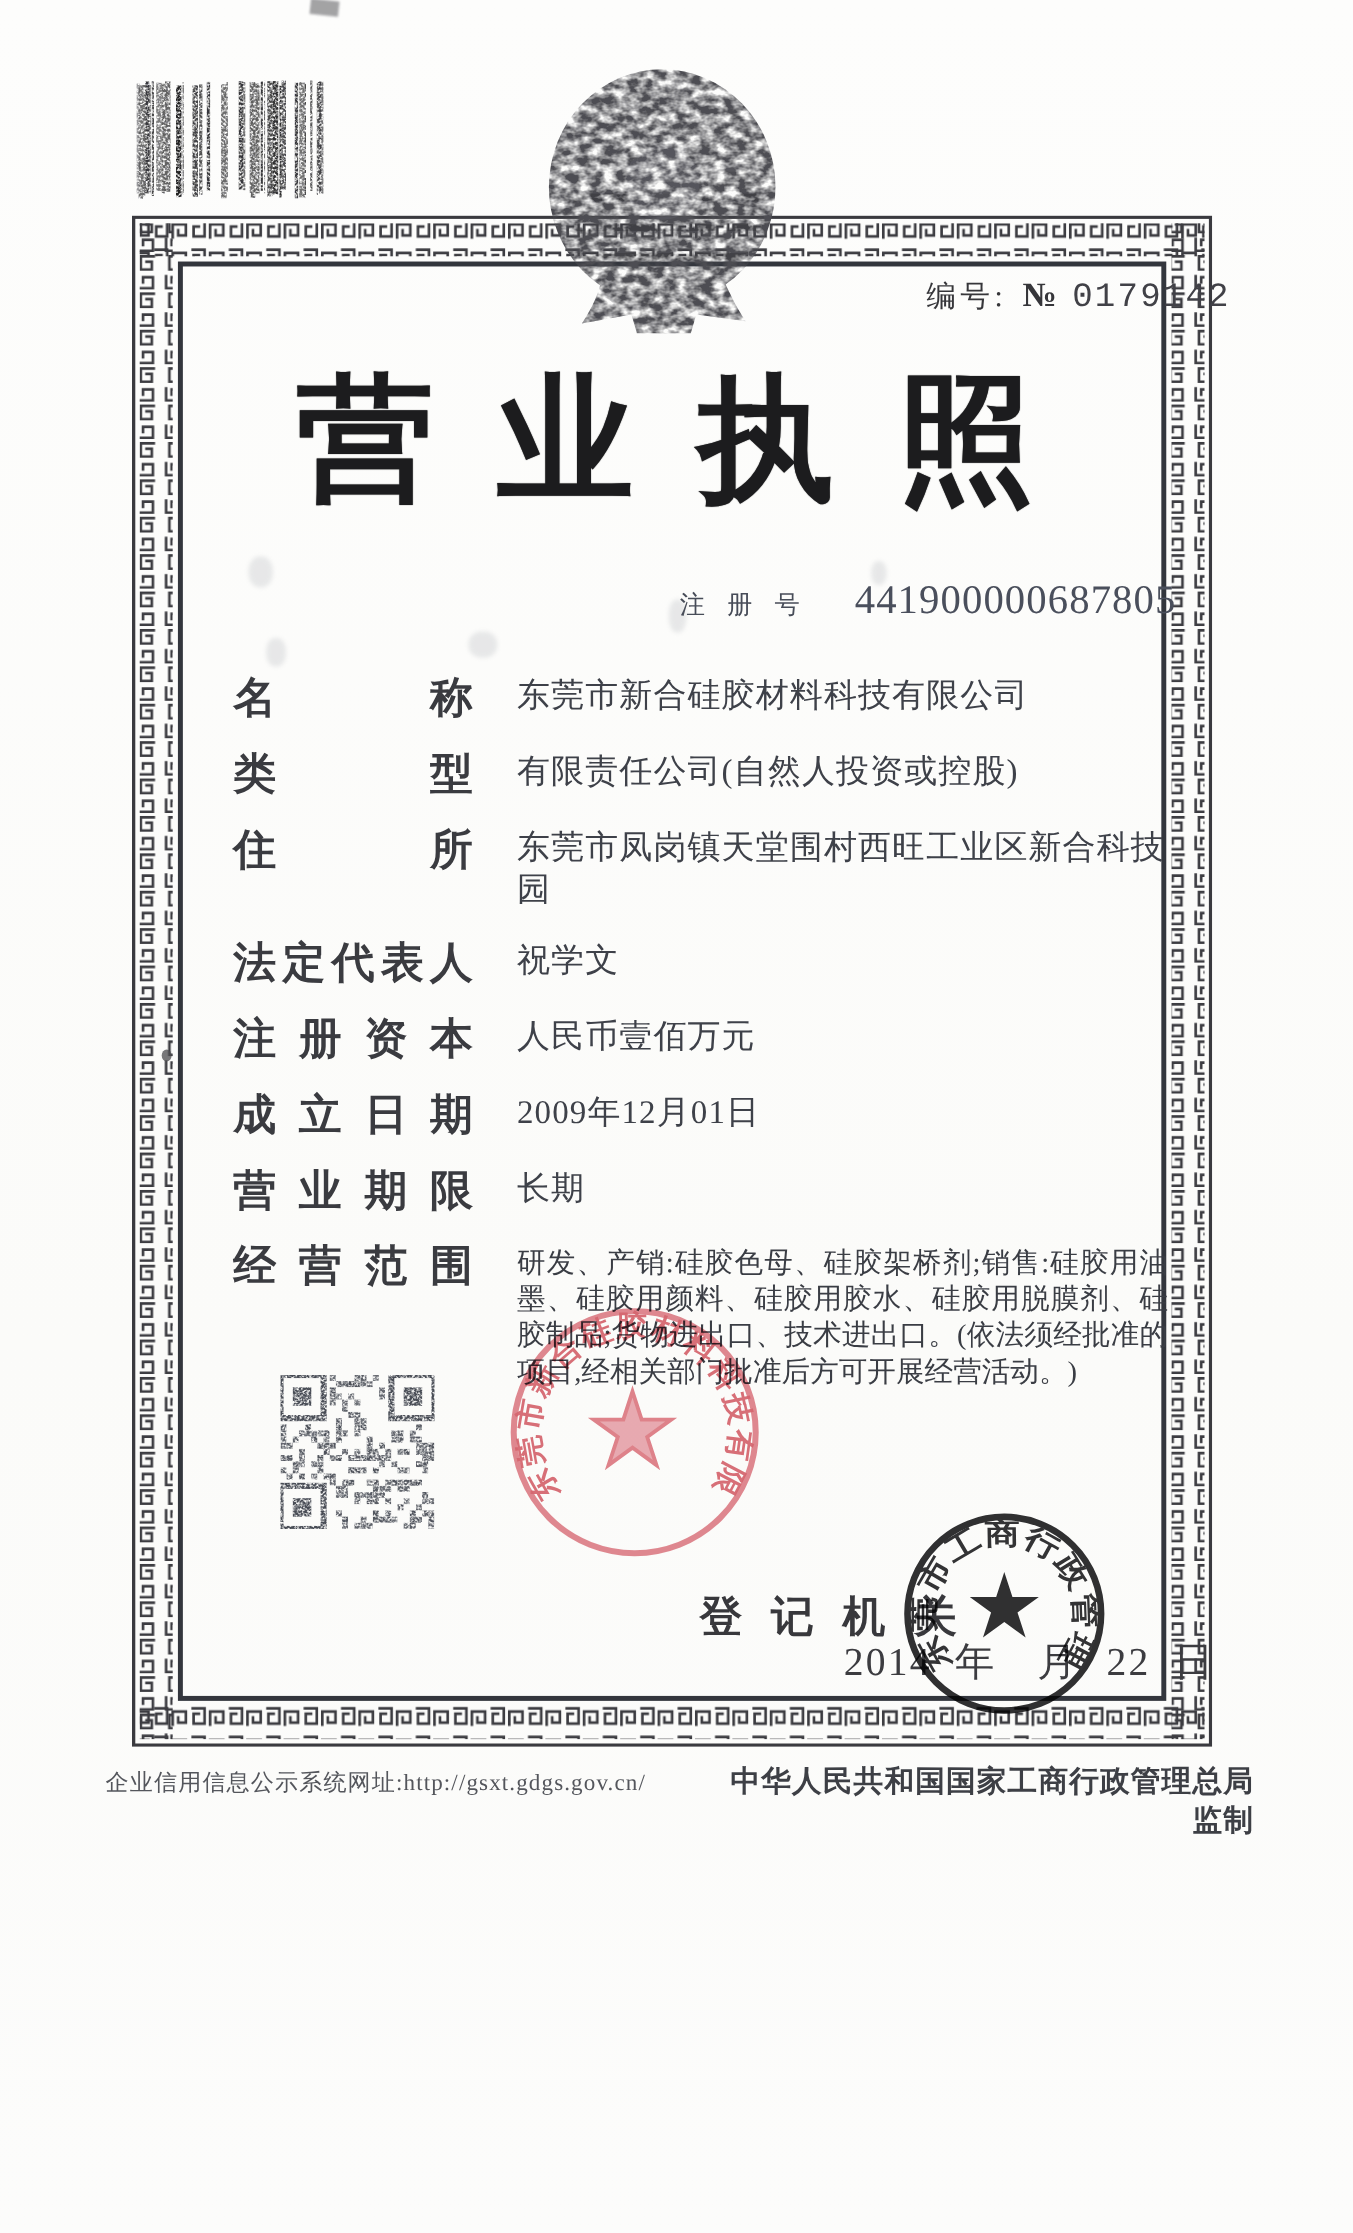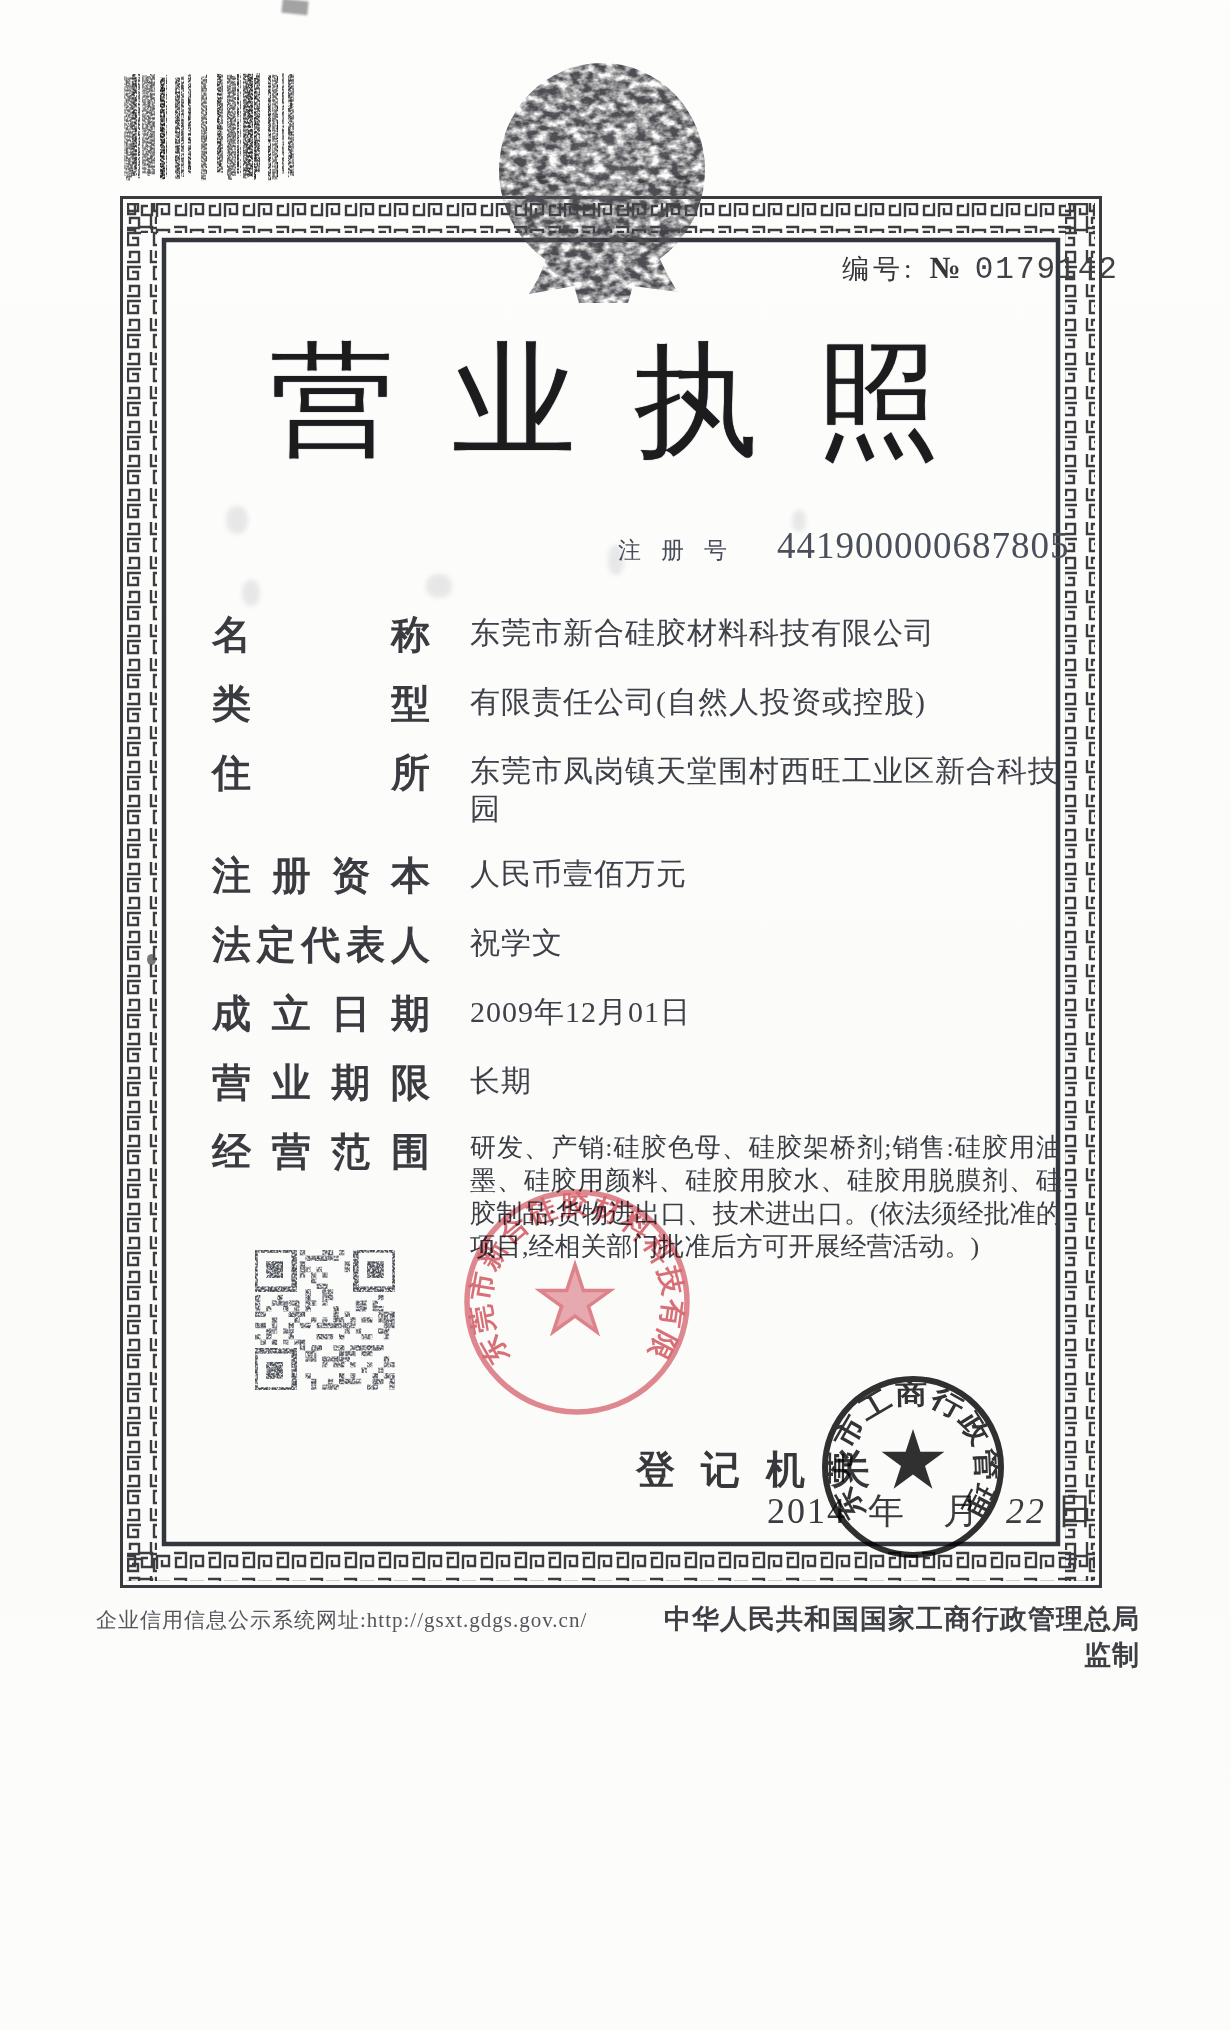--- a/index.html
+++ b/index.html
@@ -10,21 +10,21 @@
   #frame-svg{left:120px;top:196px;z-index:2;}
   #emblem-svg{left:482px;top:58px;z-index:3;}
   #barcode-svg{left:124px;top:70px;z-index:3;}
   
   .serial{left:842px;top:250px;z-index:4;display:flex;align-items:baseline;gap:14px;color:#36363a;}
   .serial .pfx{font-size:27px;letter-spacing:4px;}
   .serial .mark{font-size:31px;font-weight:700;}
   .serial .num{font-size:31px;font-family:"Liberation Mono","DejaVu Sans Mono",monospace;letter-spacing:2px;color:#414147;}
   
   .title{left:140px;top:326px;width:930px;text-align:center;z-index:4;
-    font-family:"Liberation Sans","DejaVu Sans",sans-serif;font-weight:400;
+    font-family:"Liberation Sans","DejaVu Sans",sans-serif;font-weight:700;
     font-size:124px;line-height:1.2;letter-spacing:58px;text-indent:58px;color:#1c1c1e;
     text-shadow:0 0 1px #3a3a3a;}
   
   .regno{left:618px;top:524px;z-index:4;display:flex;align-items:baseline;gap:30px;color:#474c58;}
   .regno .lbl{font-size:23px;letter-spacing:20px;}
   .regno .num{font-size:37px;letter-spacing:1px;color:#4a4f5c;}
   
   .fields{left:212px;top:614px;width:860px;z-index:4;}
   .frow{display:flex;align-items:flex-start;margin-bottom:27px;}
   .frow .flabel{display:block;width:218px;min-width:218px;margin-right:40px;
@@ -37,21 +37,21 @@
   
   #red-seal{left:442px;top:1167px;z-index:6;mix-blend-mode:multiply;opacity:.88;}
   #black-seal{left:818px;top:1372px;z-index:7;mix-blend-mode:multiply;opacity:.92;}
   
   .registrar{left:636px;top:1443px;z-index:4;font-size:39px;font-weight:600;letter-spacing:26px;color:#38383c;}
   .dateline{left:748px;top:1487px;z-index:5;font-size:36px;color:#3c3c40;letter-spacing:2px;white-space:nowrap;}
   .dateline span{display:inline-block;}
   .dateline .dy{margin-left:19px;}
   .dateline .du-y{margin-left:10px;margin-right:26px;}
   .dateline .du-m{margin-right:14px;}
-  .dateline .dd{font-style:italic;}
+  .dateline .dd{margin-right:10px;}
   
   .footer-left{left:96px;top:1606px;z-index:4;font-size:21px;color:#54565c;letter-spacing:1px;font-family:"Liberation Serif","DejaVu Serif",serif;}
   .footer-right{left:640px;top:1601px;width:500px;text-align:right;z-index:4;font-size:27px;font-weight:600;color:#3d3f45;letter-spacing:1px;}
   
   .smudge{position:absolute;background:#8a8f98;border-radius:45%;filter:blur(2px);opacity:.18;z-index:1;}
   .dash-mark{position:absolute;left:147px;top:954px;width:9px;height:11px;background:#4c4c4f;border-radius:50%;opacity:.75;filter:blur(.5px);z-index:4;}
   .corner-mark{position:absolute;left:282px;top:0;width:26px;height:14px;background:#5a5a5e;opacity:.55;filter:blur(1px);transform:rotate(6deg);z-index:1;}
 </style>
 </head>
 <body>
@@ -169,26 +169,26 @@
     </div>
     <div class="frow">
       <span class="flabel">类型</span>
       <span class="fvalue">有限责任公司(自然人投资或控股)</span>
     </div>
     <div class="frow">
       <span class="flabel">住所</span>
       <span class="fvalue">东莞市凤岗镇天堂围村西旺工业区新合科技园</span>
     </div>
     <div class="frow">
+      <span class="flabel">法定代表人</span>
+      <span class="fvalue">祝学文</span>
+    </div>
+    <div class="frow">
       <span class="flabel">注册资本</span>
       <span class="fvalue">人民币壹佰万元</span>
-    </div>
-    <div class="frow">
-      <span class="flabel">法定代表人</span>
-      <span class="fvalue">祝学文</span>
     </div>
     <div class="frow">
       <span class="flabel">成立日期</span>
       <span class="fvalue">2009年12月01日</span>
     </div>
     <div class="frow">
       <span class="flabel">营业期限</span>
       <span class="fvalue">长期</span>
     </div>
     <div class="frow scope">

